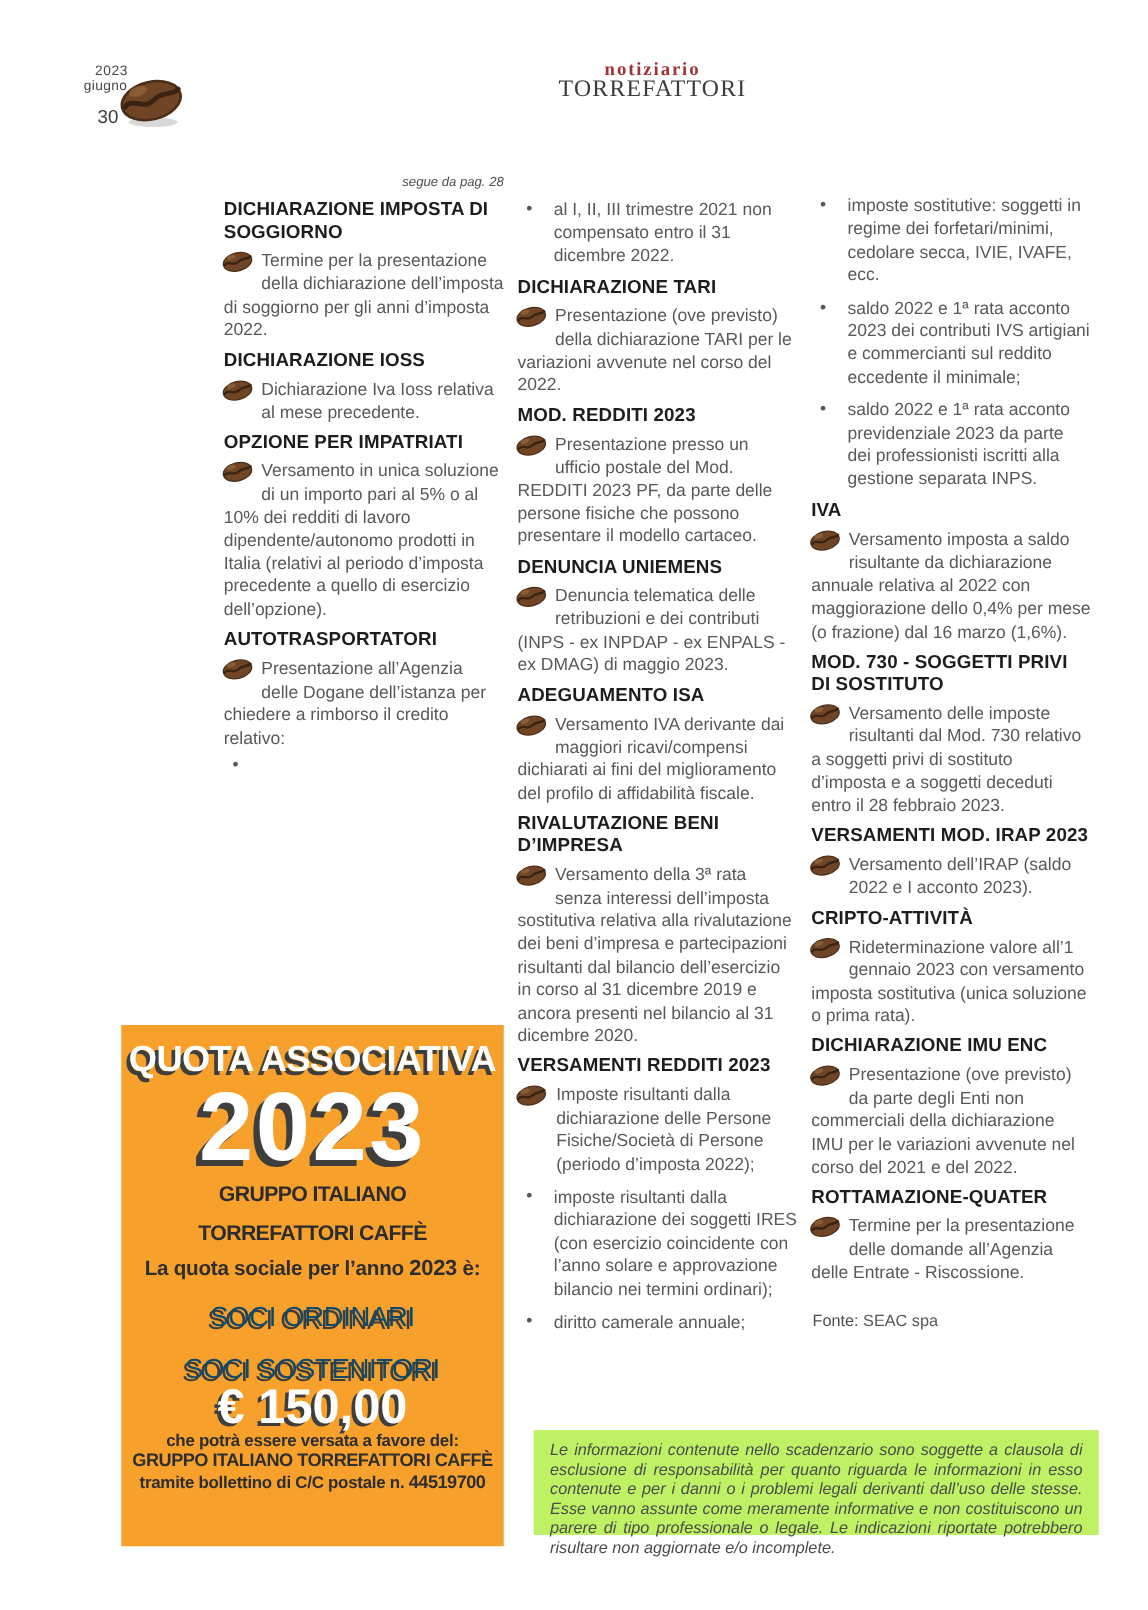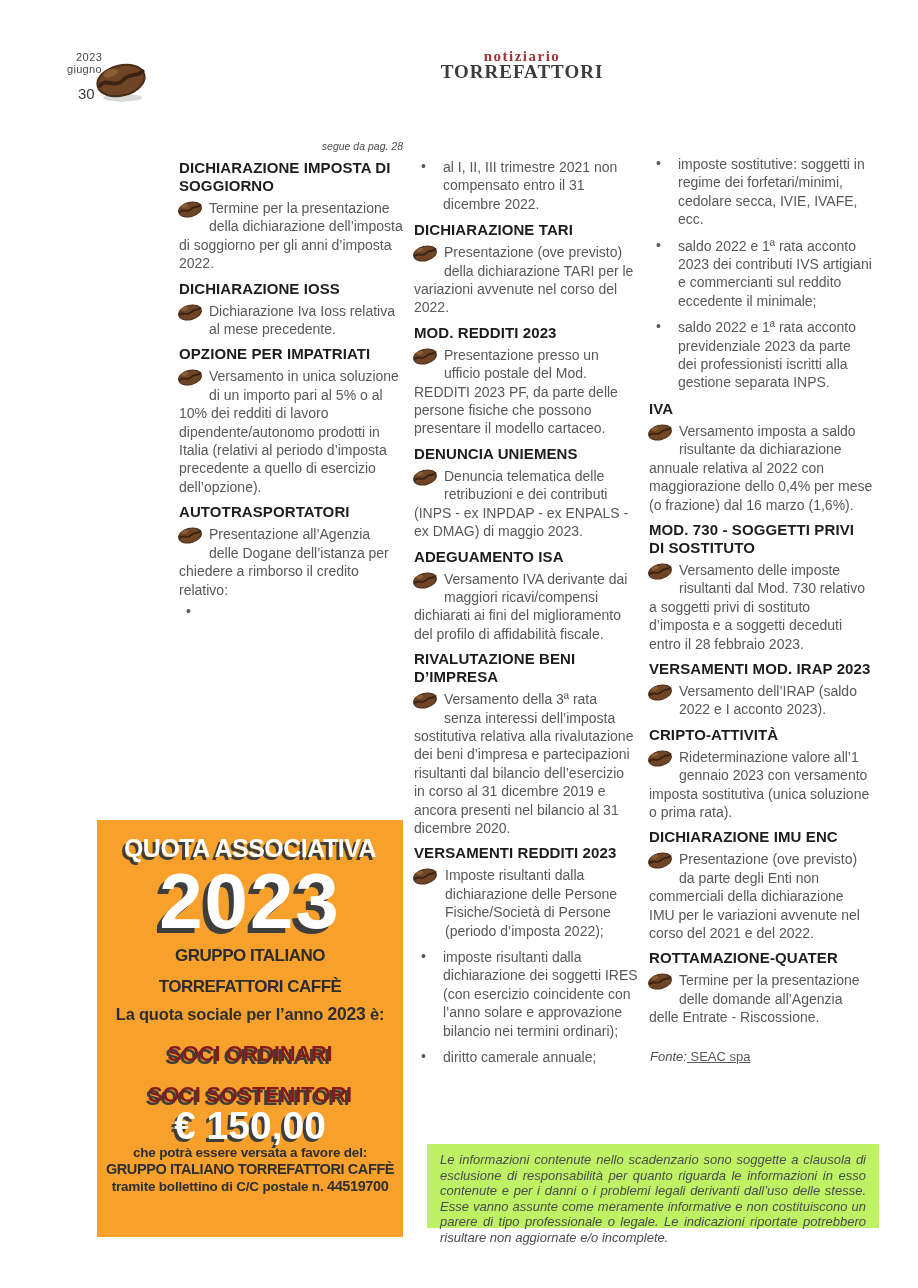--- a/index.html
+++ b/index.html
@@ -13,21 +13,21 @@
   
   #issue-year{left:76px;top:51px;font-size:11px;color:#47484a;letter-spacing:.5px;}
   #issue-month{left:67px;top:63px;font-size:11px;color:#47484a;letter-spacing:.3px;}
   #page-number{left:78px;top:85px;font-size:15px;color:#3c3d3f;}
   #corner-bean{left:94px;top:61px;width:54px;height:42px;}
 
   
   #logo{left:427px;top:49px;width:190px;text-align:center;
         font-family:"Liberation Serif","DejaVu Serif",serif;}
   #logo .top{font-size:15px;font-weight:bold;color:#a23336;letter-spacing:1.5px;line-height:14px;}
-  #logo .bottom{font-size:19px;font-weight:bold;color:#3b3c3e;letter-spacing:1px;line-height:17px;text-align:center;}
+  #logo .bottom{font-size:19px;font-weight:normal;color:#3b3c3e;letter-spacing:1px;line-height:17px;text-align:center;}
 
   
   .col{position:absolute;width:224px;}
   #col1{left:179px;top:140px;}
   #col2{left:414px;top:156px;}
   #col3{left:649px;top:153px;}
 
   .note{font-style:italic;font-size:10.5px;color:#4c4c4e;margin:0 0 4px 1px;text-align:right;}
   .section-heading{font-size:15px;font-weight:bold;color:#1d1d1b;line-height:18px;
                    margin:7px 0 4px;letter-spacing:.1px;}
@@ -36,35 +36,35 @@
   .bean-para .bean{float:left;margin:1px 6px 0 -2px;}
   .bullet-item{position:relative;padding-left:29px;font-size:14px;color:#57585a;
                line-height:18.4px;margin:2px 0 8px;}
   .bullet-item .dot{position:absolute;left:7px;top:-1px;font-size:14px;color:#57585a;}
   .bean-hang{position:relative;padding-left:31px;font-size:14px;color:#57585a;
              line-height:18.4px;margin:2px 0 8px;}
   .bean-hang .bean{position:absolute;left:-2px;top:1px;}
 
   
   #fonte{left:650px;top:1049px;font-size:13px;color:#4b4c4e;}
-  #fonte .lab{font-style:italic;}
-  #fonte .val{color:#57585a;text-decoration:underline;}
+  #fonte .lab{}
+  #fonte .val{color:#57585a;}
 
   
   #ad{left:97px;top:820px;width:306px;height:417px;background:#f7a12c;
       text-align:center;color:#2e2e30;overflow:hidden;}
-  #ad .title{margin-top:13px;font-size:25px;font-weight:bold;color:#fff;
+  #ad .title{margin-top:13px;font-size:29px;font-weight:bold;color:#fff;
              letter-spacing:-.5px;text-shadow:-3px 3px 0 #3e3e3c;line-height:30px;}
   #ad .year{font-size:78px;font-weight:bold;color:#fff;line-height:72px;
             letter-spacing:2px;text-shadow:-5px 5px 0 #3e3e3c;margin-top:2px;}
   #ad .org{font-size:17px;font-weight:bold;line-height:25px;color:#2c2c2e;
            letter-spacing:-.5px;margin-top:6px;}
   #ad .sub{font-size:16.5px;font-weight:bold;margin-top:5px;letter-spacing:-.2px;}
   #ad .sub .yr{font-size:17.5px;}
-  #ad .tier-label{font-size:22px;font-weight:bold;color:#7f1d1d;letter-spacing:-.3px;
+  #ad .tier-label{font-size:22px;font-weight:normal;color:#0c4a6e;letter-spacing:-.3px;
                   text-shadow:-2.5px 2.5px 0 #3e3e3c;margin-top:17px;line-height:24px;}
   #ad .tier-amount{font-size:39px;font-weight:bold;color:#fff;line-height:38px;
                    text-shadow:-3px 3px 0 #3e3e3c;}
   #ad .foot{font-size:13.5px;line-height:16.4px;font-weight:bold;
             letter-spacing:-.2px;}
   #ad .foot .heavy{font-size:14.5px;letter-spacing:-.4px;}
 
   
   #disclaimer{left:427px;top:1144px;width:452px;height:84px;background:#bef264;
               box-sizing:border-box;padding:8px 13px;}

